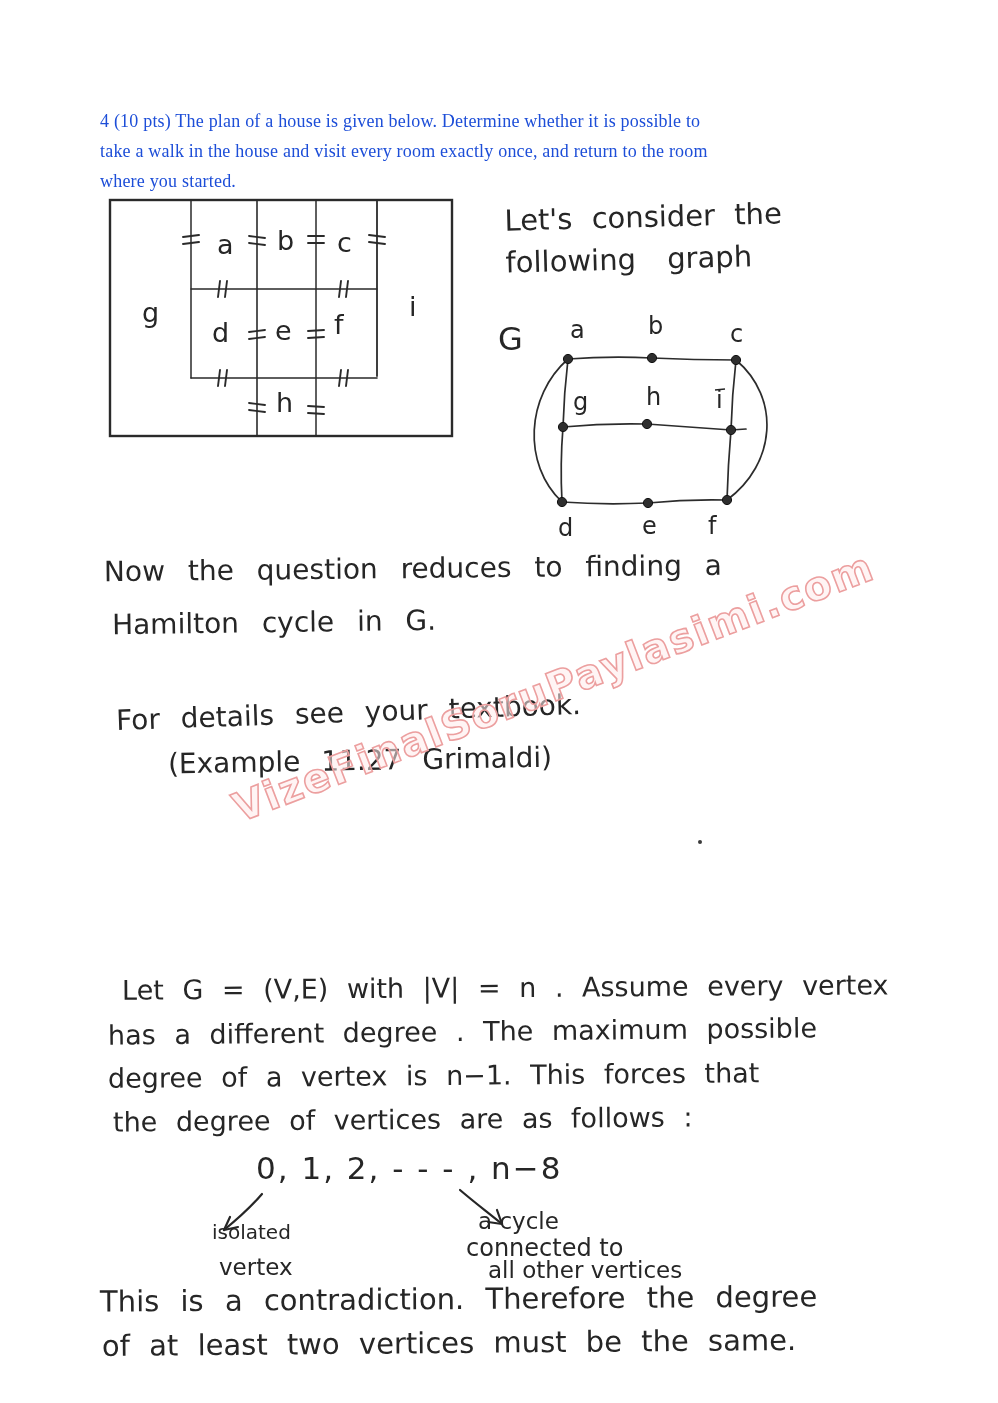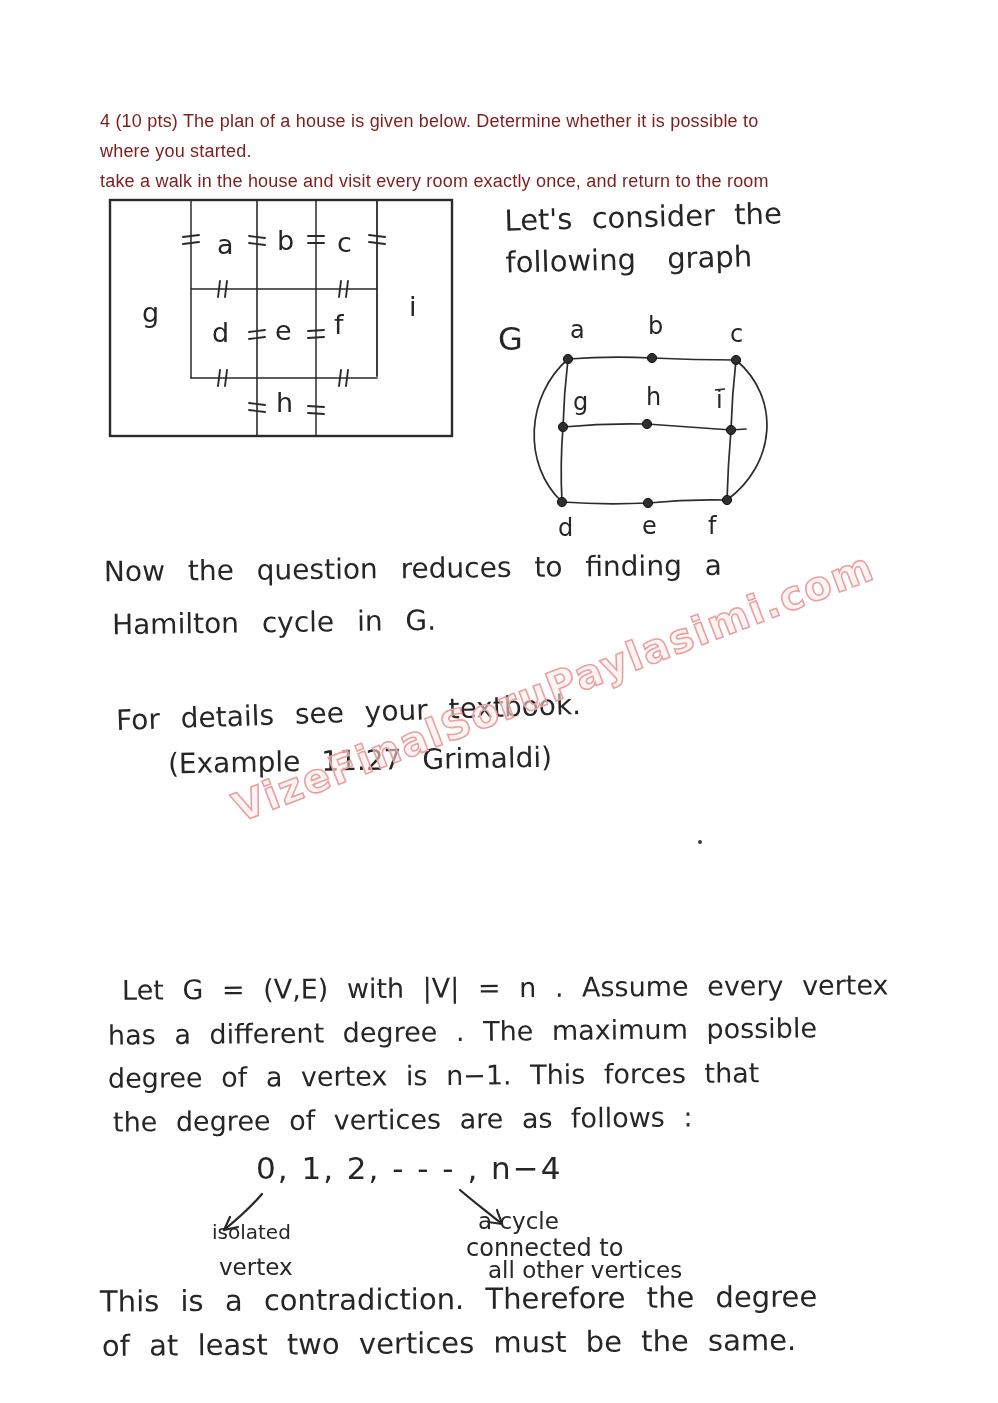--- a/index.html
+++ b/index.html
@@ -6,24 +6,24 @@
   .page{
     position:relative;
     width:998px;height:1403px;
     margin:0 auto;
     background:#ffffff;
     overflow:hidden;
     font-family:"Liberation Serif", serif;
   }
   .abs{position:absolute;}
   .printed{
-    font-family:Liberation Sans, sans-serif;
+    font-family:Liberation Serif, serif;
     font-size:18px;
     line-height:30px;
-    color:#7f1d1d;
+    color:#1d4ed8;
     letter-spacing:.2px;
   }
   .hw{
     font-family:"DejaVu Sans", sans-serif;
     color:#262626;
     white-space:nowrap;
   }
   .hw-line{display:block;}
   svg{display:block;}
   .wall{stroke:#2a2a2a;fill:none;stroke-linecap:round;}
@@ -48,22 +48,22 @@
   }
   .speck{background:#3a3a3a;border-radius:50%;}
 </style>
 </head>
 <body>
 
 <div class="page">
 
   <div class="abs printed" style="left:100px;top:106px;width:780px;">
     <span class="hw-line">4 (10 pts) The plan of a house is given below.  Determine whether it is possible to</span>
+    <span class="hw-line">take a walk in the house and visit every room exactly once, and return to the room</span>
     <span class="hw-line">where you started.</span>
-    <span class="hw-line">take a walk in the house and visit every room exactly once, and return to the room</span>
   </div>
 
   <svg class="abs" style="left:106px;top:194px;" width="352" height="250" viewBox="0 0 352 250">
     <g>
       <rect class="wall" x="4" y="6" width="342" height="236" stroke-width="2.4"></rect>
       <line class="wall" x1="85" y1="6" x2="85" y2="184" stroke-width="1.5"></line>
       <line class="wall" x1="151" y1="6" x2="151" y2="242" stroke-width="1.6"></line>
       <line class="wall" x1="210" y1="6" x2="210" y2="242" stroke-width="1.5"></line>
       <line class="wall" x1="271" y1="6" x2="271" y2="182" stroke-width="1.8"></line>
       <line class="wall" x1="85" y1="95" x2="271" y2="95" stroke-width="1.3"></line>
@@ -189,21 +189,21 @@
   <div class="abs watermark" style="left:212px;top:664px;">VizeFinalSoruPaylasimi.com</div>
 
   <div class="abs speck" style="left:698px;top:840px;width:4px;height:4px;"></div>
 
 
   <div class="abs hw" style="left:122px;top:972px;font-size:27px;word-spacing:10px;transform:rotate(-.4deg);">Let  G = (V,E)  with  |V| = n .  Assume every vertex</div>
   <div class="abs hw" style="left:108px;top:1016px;font-size:27px;word-spacing:10px;transform:rotate(-.6deg);">has a different degree .  The maximum possible</div>
   <div class="abs hw" style="left:108px;top:1060px;font-size:27px;word-spacing:10px;transform:rotate(-.5deg);">degree of a vertex is  n−1.  This forces that</div>
   <div class="abs hw" style="left:113px;top:1104px;font-size:27px;word-spacing:10px;transform:rotate(-.5deg);">the degree of vertices are as follows :</div>
 
-  <div class="abs hw" style="left:256px;top:1150px;font-size:31px;letter-spacing:2px;">0, 1, 2, - - - , n−4</div>
+  <div class="abs hw" style="left:256px;top:1150px;font-size:31px;letter-spacing:2px;">0, 1, 2, - - - , n−8</div>
 
   <svg class="abs" style="left:206px;top:1190px;" width="70" height="56" viewBox="0 0 70 56">
     <path class="arrow" d="M56,4 C44,18 34,27 18,40"></path>
     <path class="arrow" d="M18,40 L32,37 M18,40 L24,27"></path>
   </svg>
   <div class="abs hw" style="left:212px;top:1220px;font-size:20px;">isolated</div>
   <div class="abs hw" style="left:219px;top:1246px;font-size:23px;margin-top:8px;">vertex</div>
 
   <svg class="abs" style="left:452px;top:1186px;" width="70" height="56" viewBox="0 0 70 56">
     <path class="arrow" d="M8,4 C22,16 34,25 50,38"></path>

